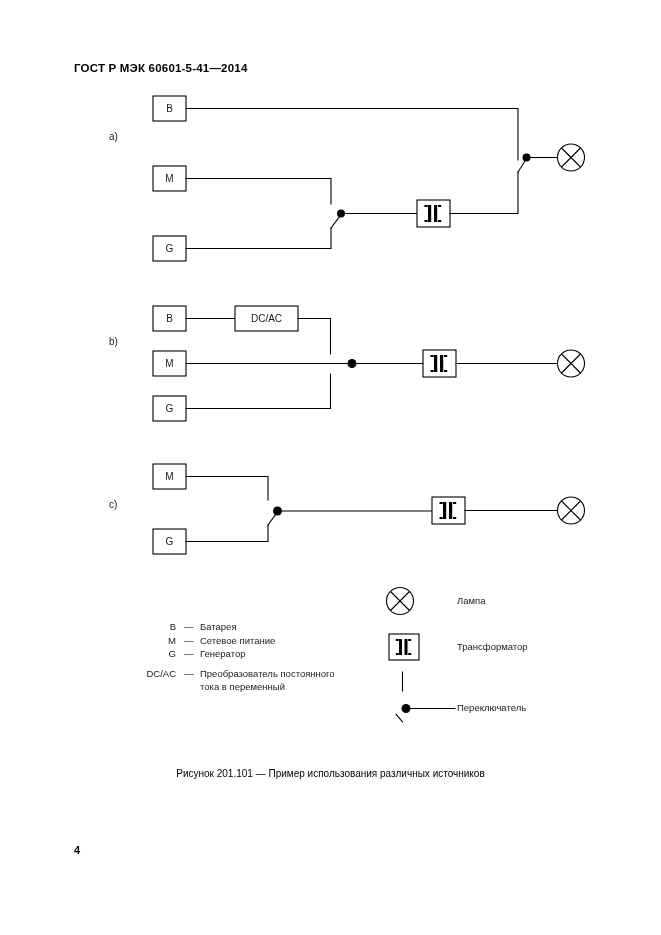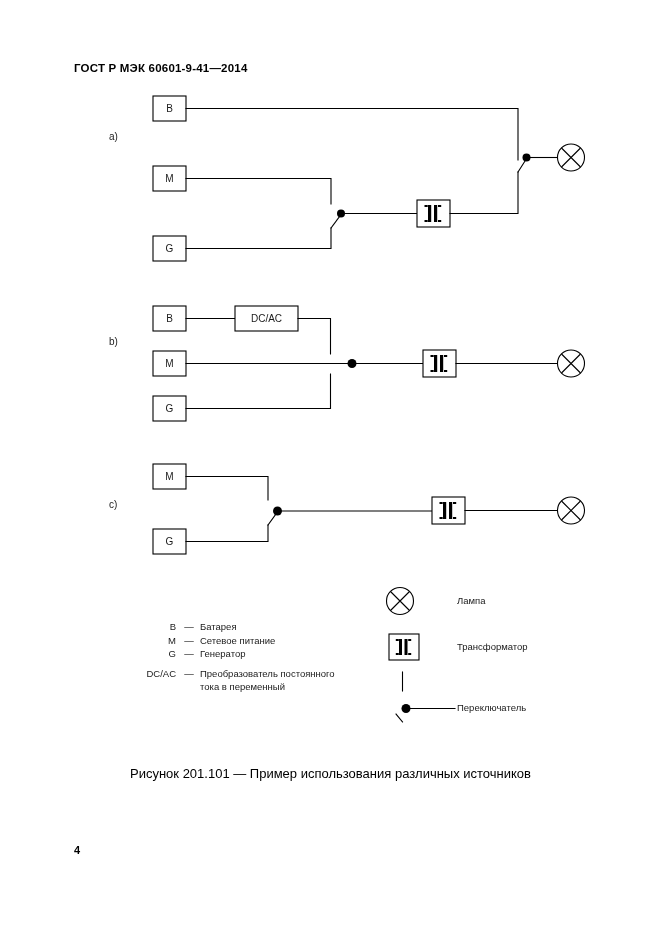--- a/index.html
+++ b/index.html
@@ -41,21 +41,21 @@
     position: absolute;
     left: 0;
     top: 0;
   }
   .caption {
     position: absolute;
     left: 0;
     top: 766px;
     width: 661px;
     text-align: center;
-    font-size: 13px;
+    font-size: 10px;
     line-height: 15px;
   }
   .caption div { display: block; }
   svg text {
     font-family: "Liberation Sans", sans-serif;
     fill: #1a1a1a;
   }
   .box-rect {
     fill: #ffffff;
     stroke: #000000;
@@ -99,21 +99,21 @@
   }
   .sym-label {
     font-size: 9.5px;
   }
 </style>
 </head>
 <body>
 
 <div class="page">
 
-  <div class="doc-header">ГОСТ Р МЭК 60601-9-41—2014</div>
+  <div class="doc-header">ГОСТ Р МЭК 60601-5-41—2014</div>
 
   <svg class="fig-svg" width="661" height="760" viewBox="0 0 661 760">
 
     <g>
       <text class="lbl-sec" x="109" y="140">a)</text>
 
       <rect class="box-rect" x="153" y="96" width="33" height="25"></rect>
       <text class="lbl-box" x="169.5" y="109">B</text>
 
       <path class="wire" d="M186,108.5 L518,108.5 L518,160"></path>

